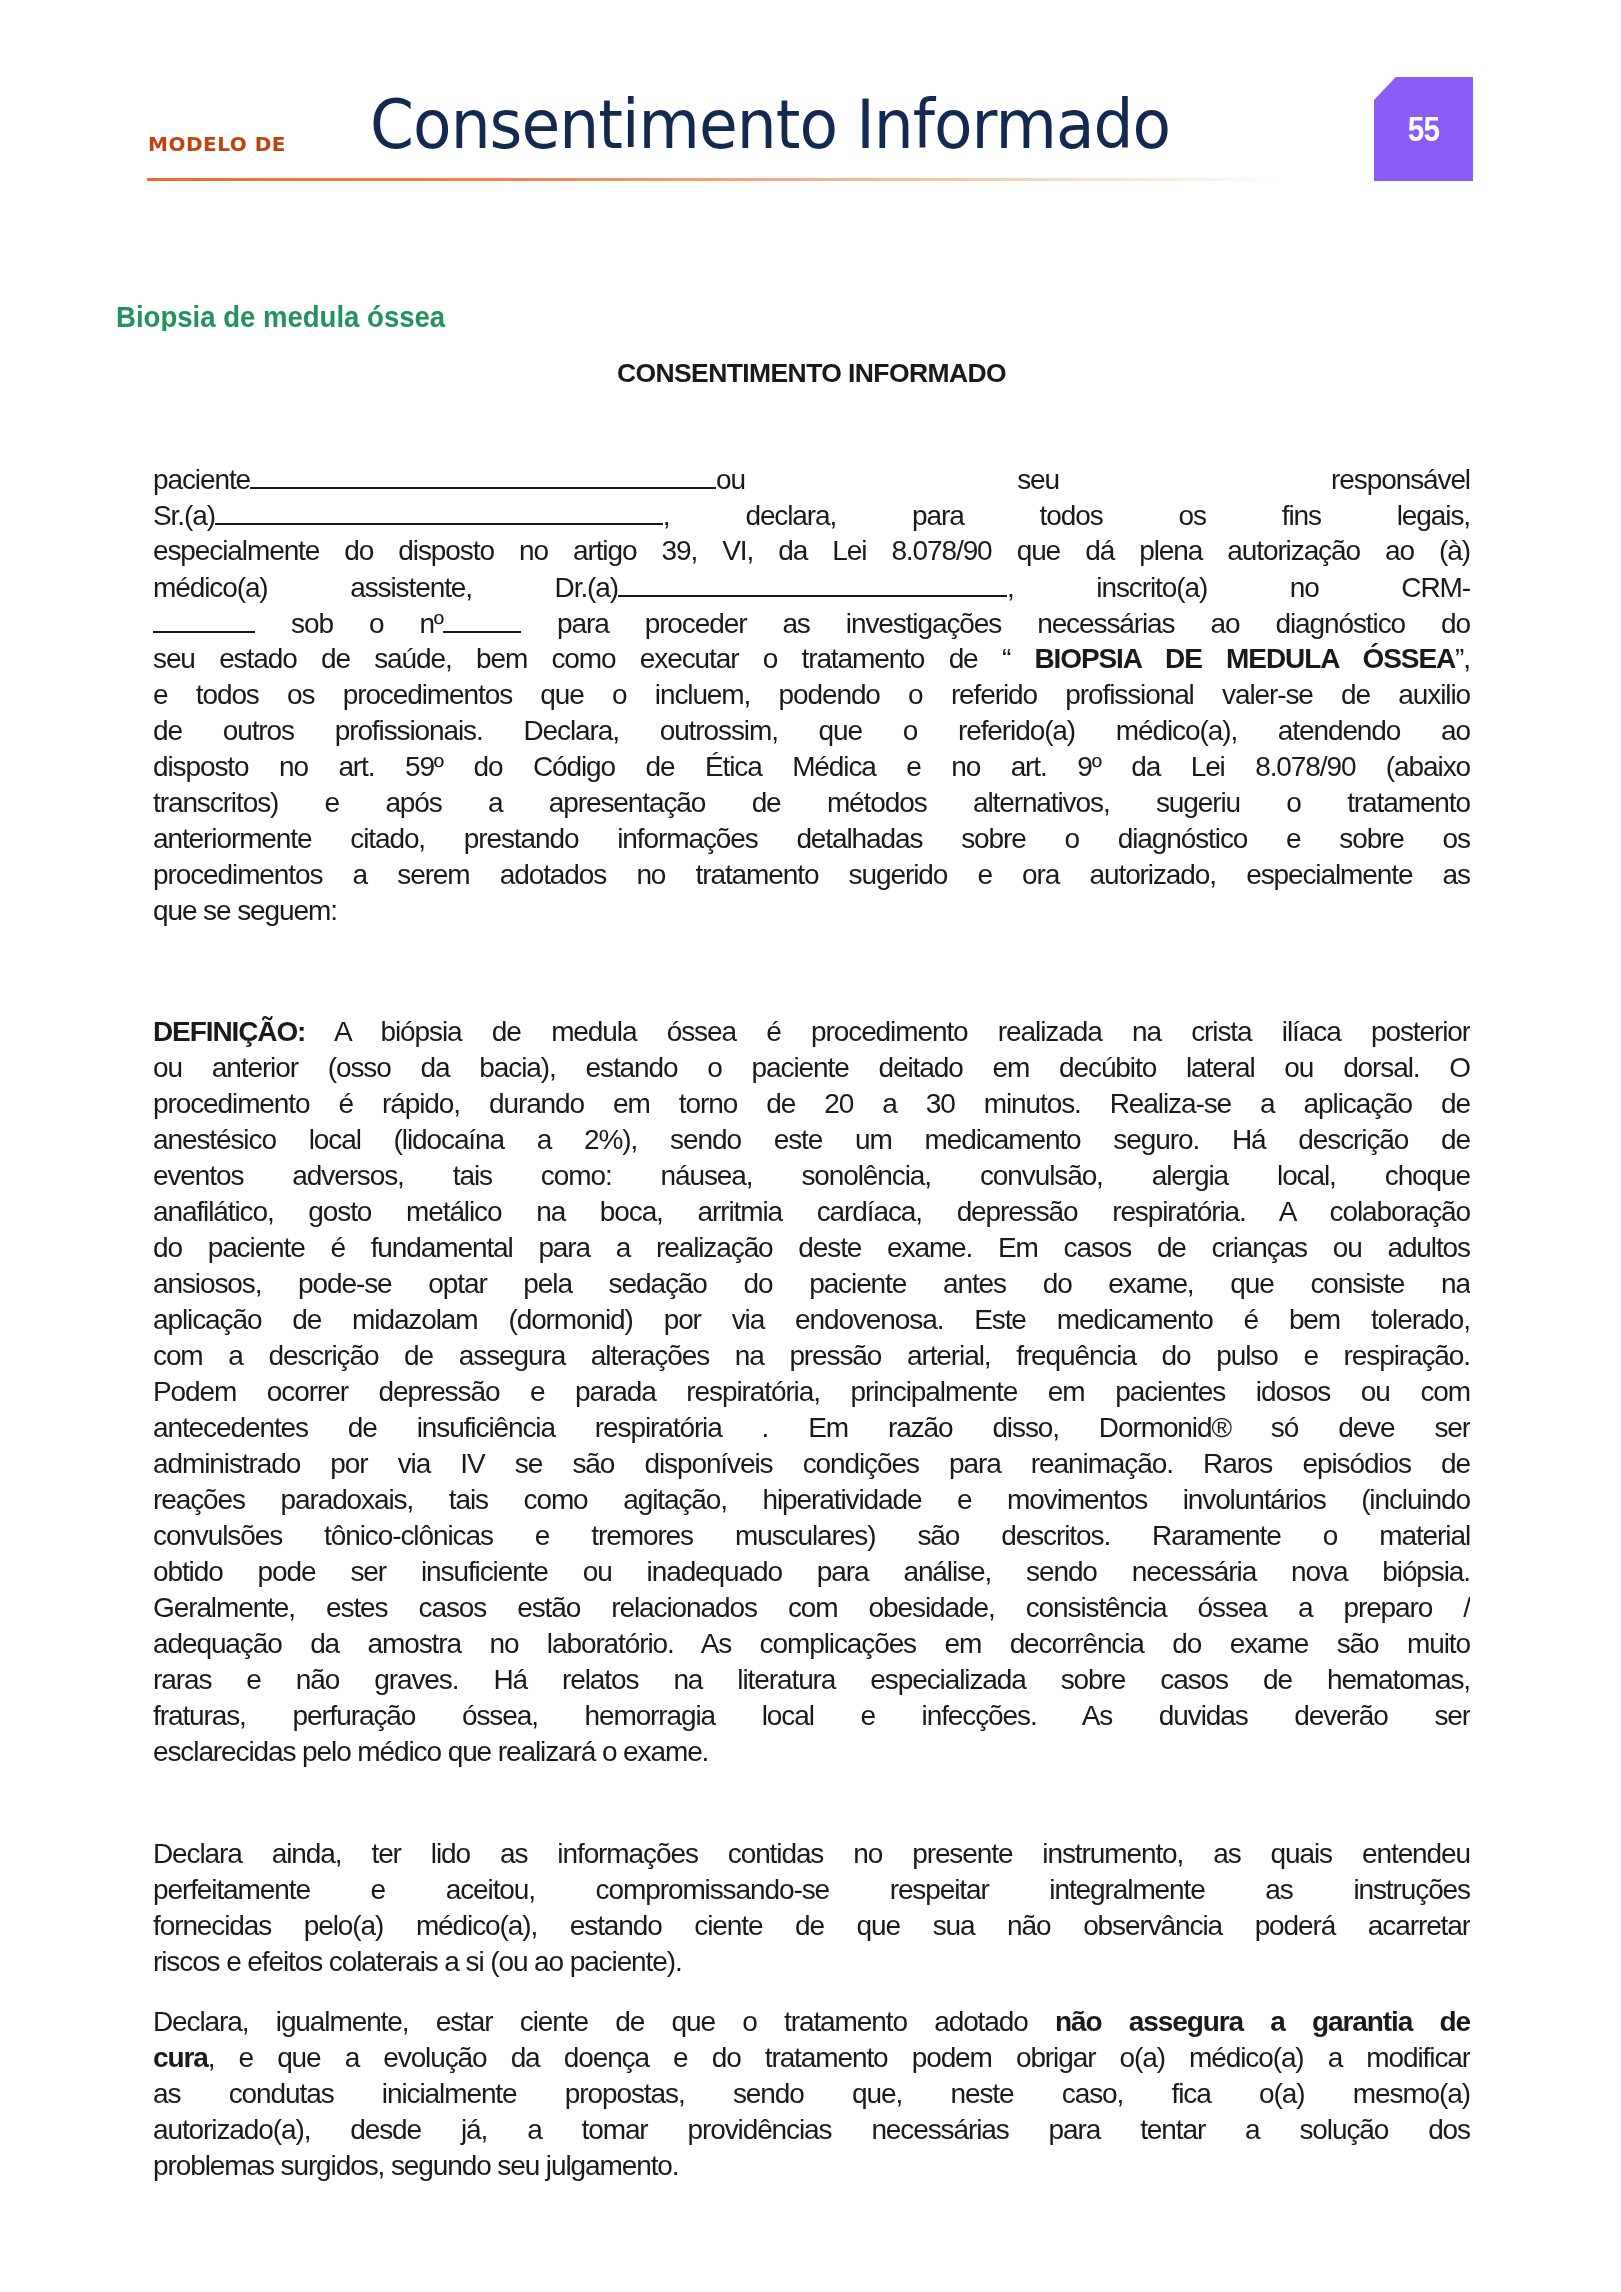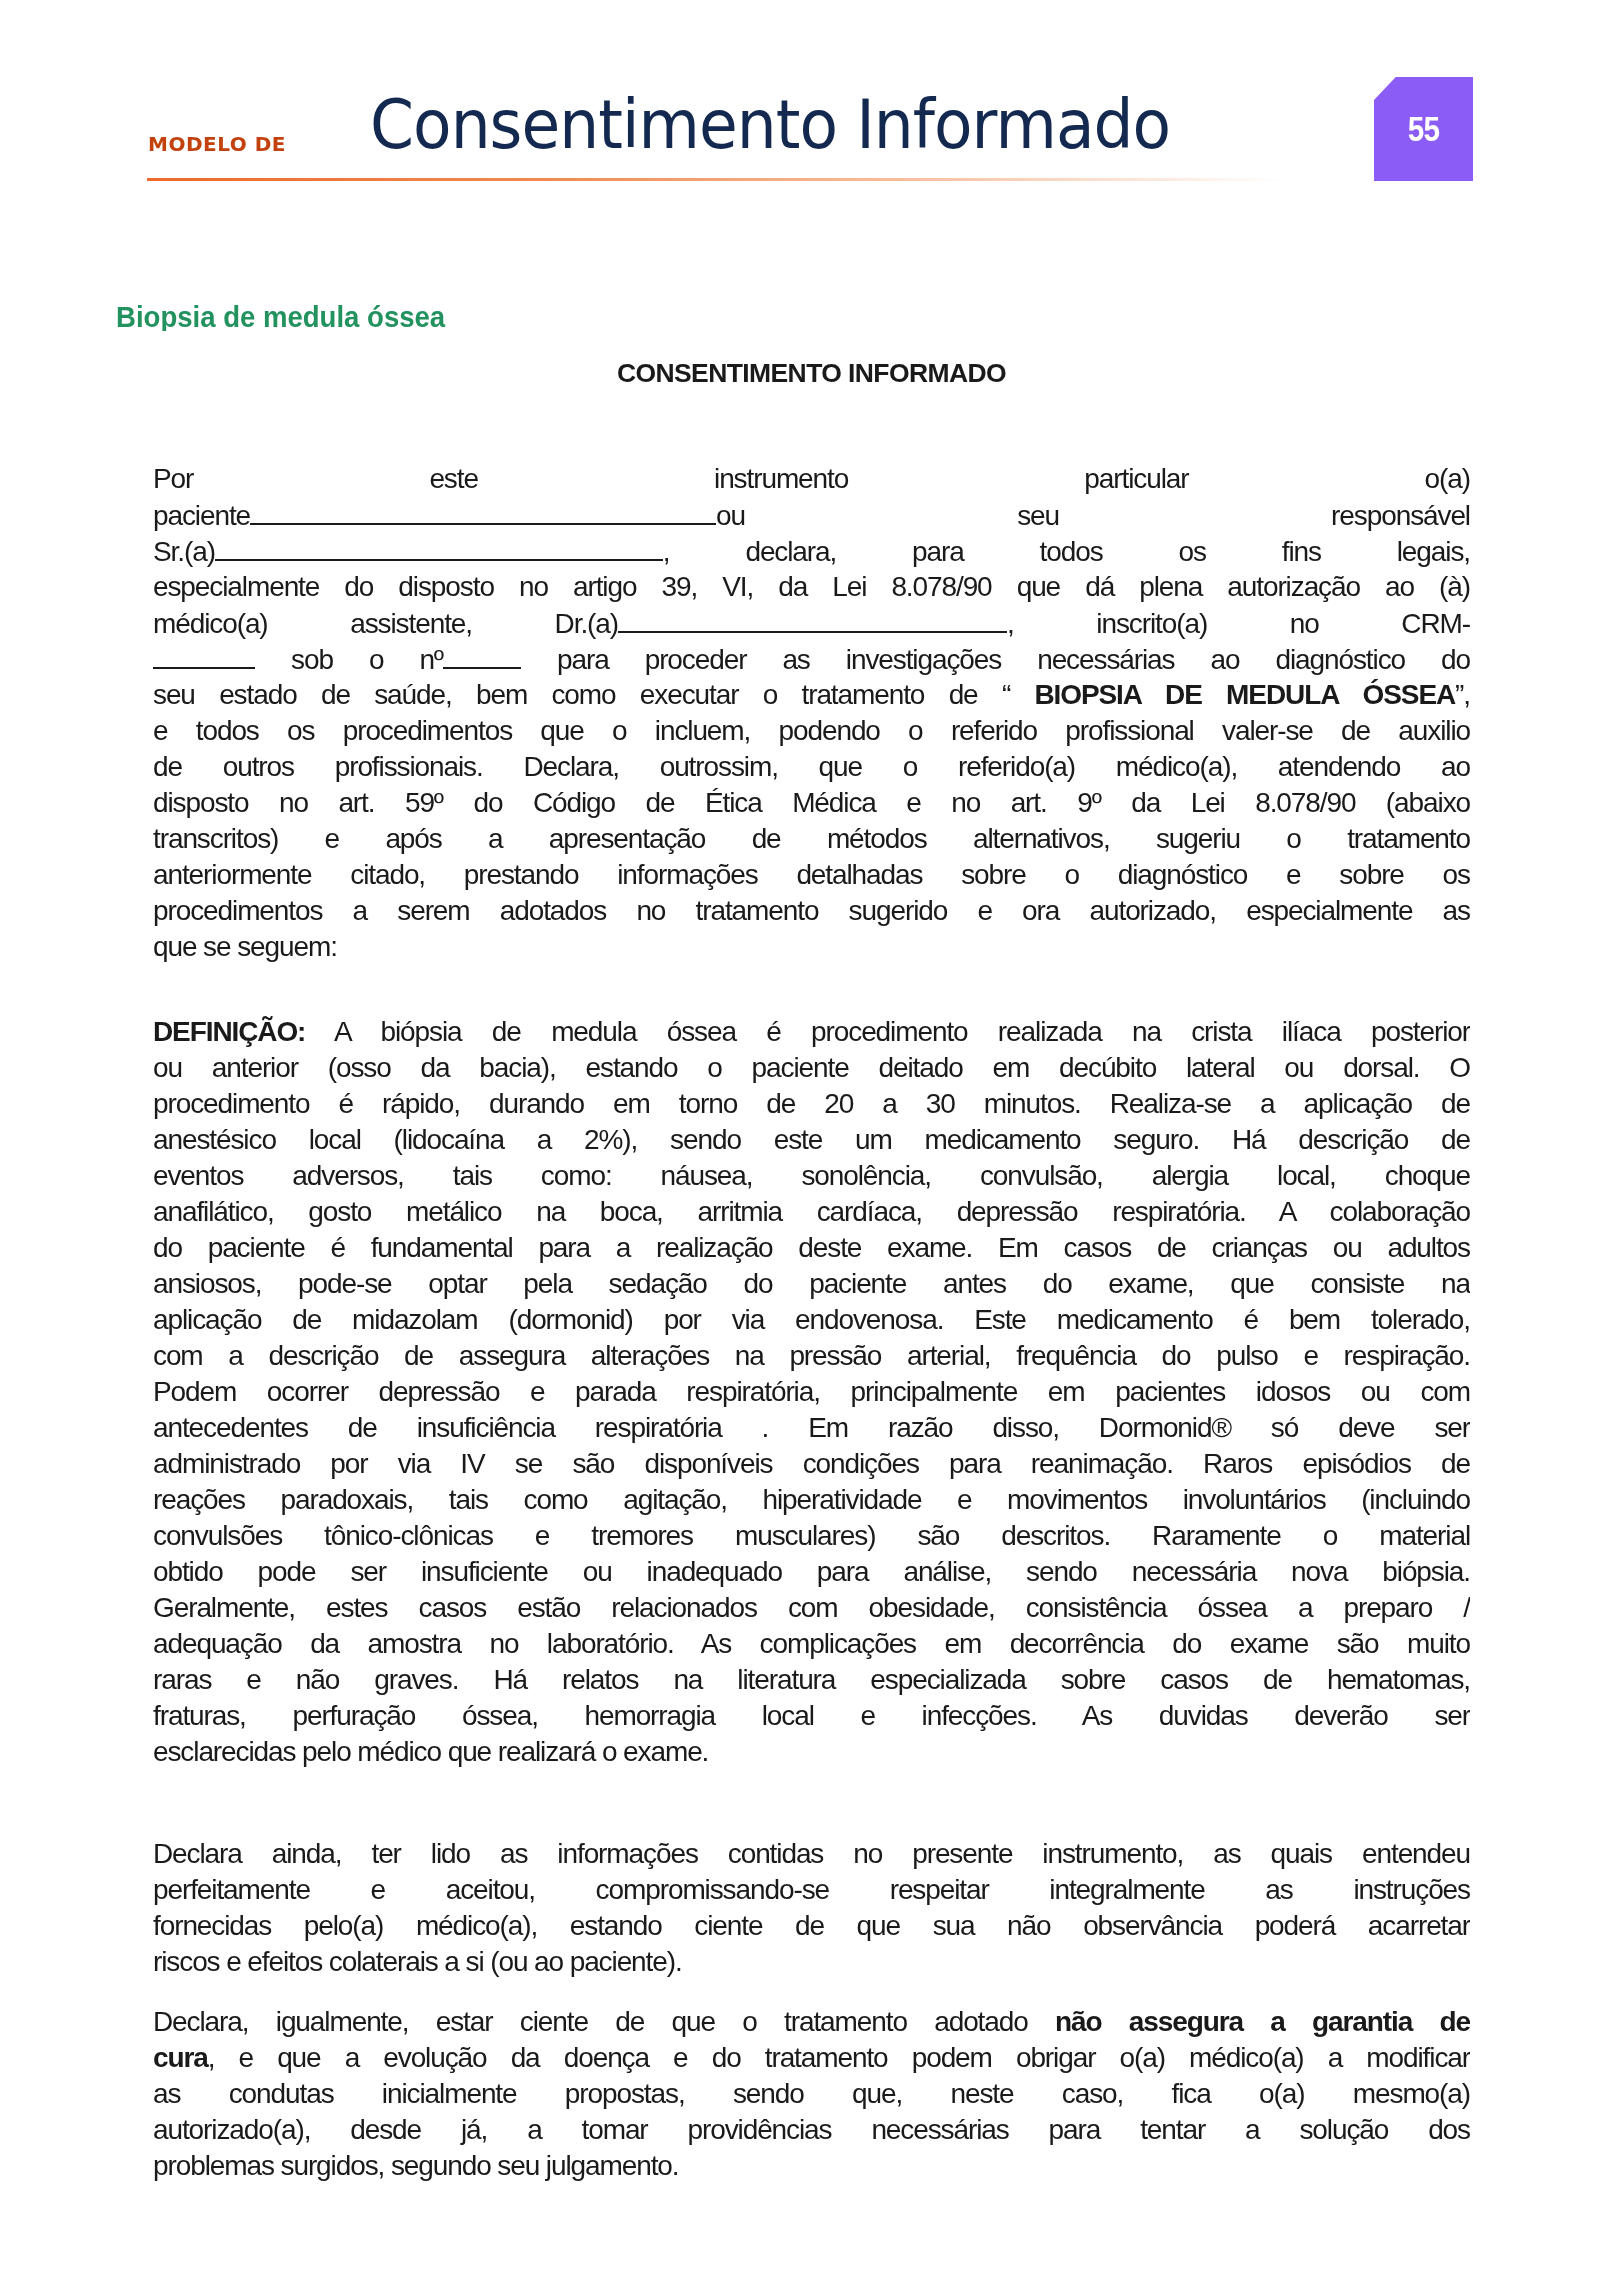--- a/index.html
+++ b/index.html
@@ -35,21 +35,20 @@
   <span>55</span>
 </div>
 
 <div class="section-heading-clip">
   <span class="section-heading">Biopsia de medula óssea</span>
 </div>
 
 <div class="doc-title">CONSENTIMENTO INFORMADO</div>
 
 <div class="body" style="top:461px;">
-    <span class="line">Por este instrumento particular o(a)</span>
     <span class="line">paciente<span class="blank" style="width: 466px;"></span>ou seu responsável</span>
     <span class="line">Sr.(a)<span class="blank" style="width: 448px;"></span>, declara, para todos os fins legais,</span>
     <span class="line">especialmente do disposto no artigo 39, VI, da Lei 8.078/90 que dá plena autorização ao (à)</span>
     <span class="line">médico(a) assistente, Dr.(a)<span class="blank" style="width: 389px;"></span>, inscrito(a) no CRM-</span>
     <span class="line"><span class="blank" style="width: 102px;"></span> sob o nº<span class="blank" style="width: 78px;"></span> para proceder as investigações necessárias ao diagnóstico do</span>
     <span class="line">seu estado de saúde, bem como executar o tratamento de “ <b>BIOPSIA DE MEDULA ÓSSEA</b>”,</span>
     <span class="line">e todos os procedimentos que o incluem, podendo o referido profissional valer-se de auxilio</span>
     <span class="line">de outros profissionais. Declara, outrossim, que o referido(a) médico(a), atendendo ao</span>
     <span class="line">disposto no art. 59º do Código de Ética Médica e no art. 9º da Lei 8.078/90 (abaixo</span>
     <span class="line">transcritos) e após a apresentação de métodos alternativos, sugeriu o tratamento</span>

